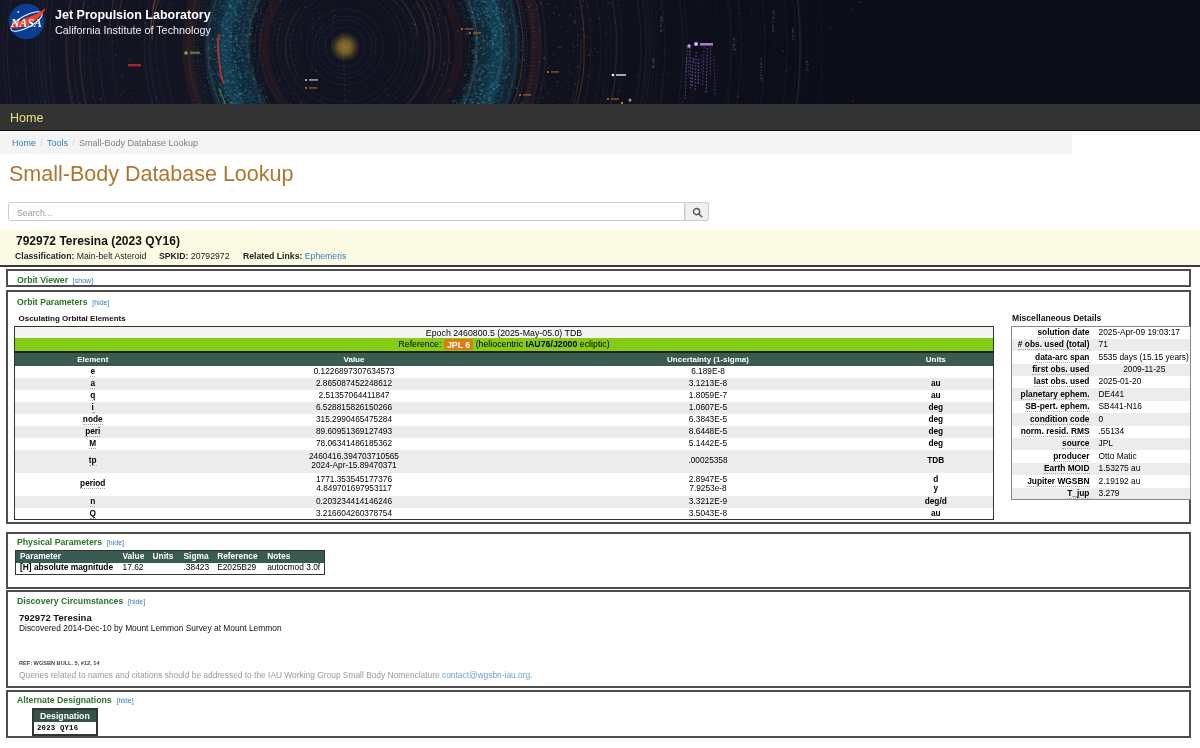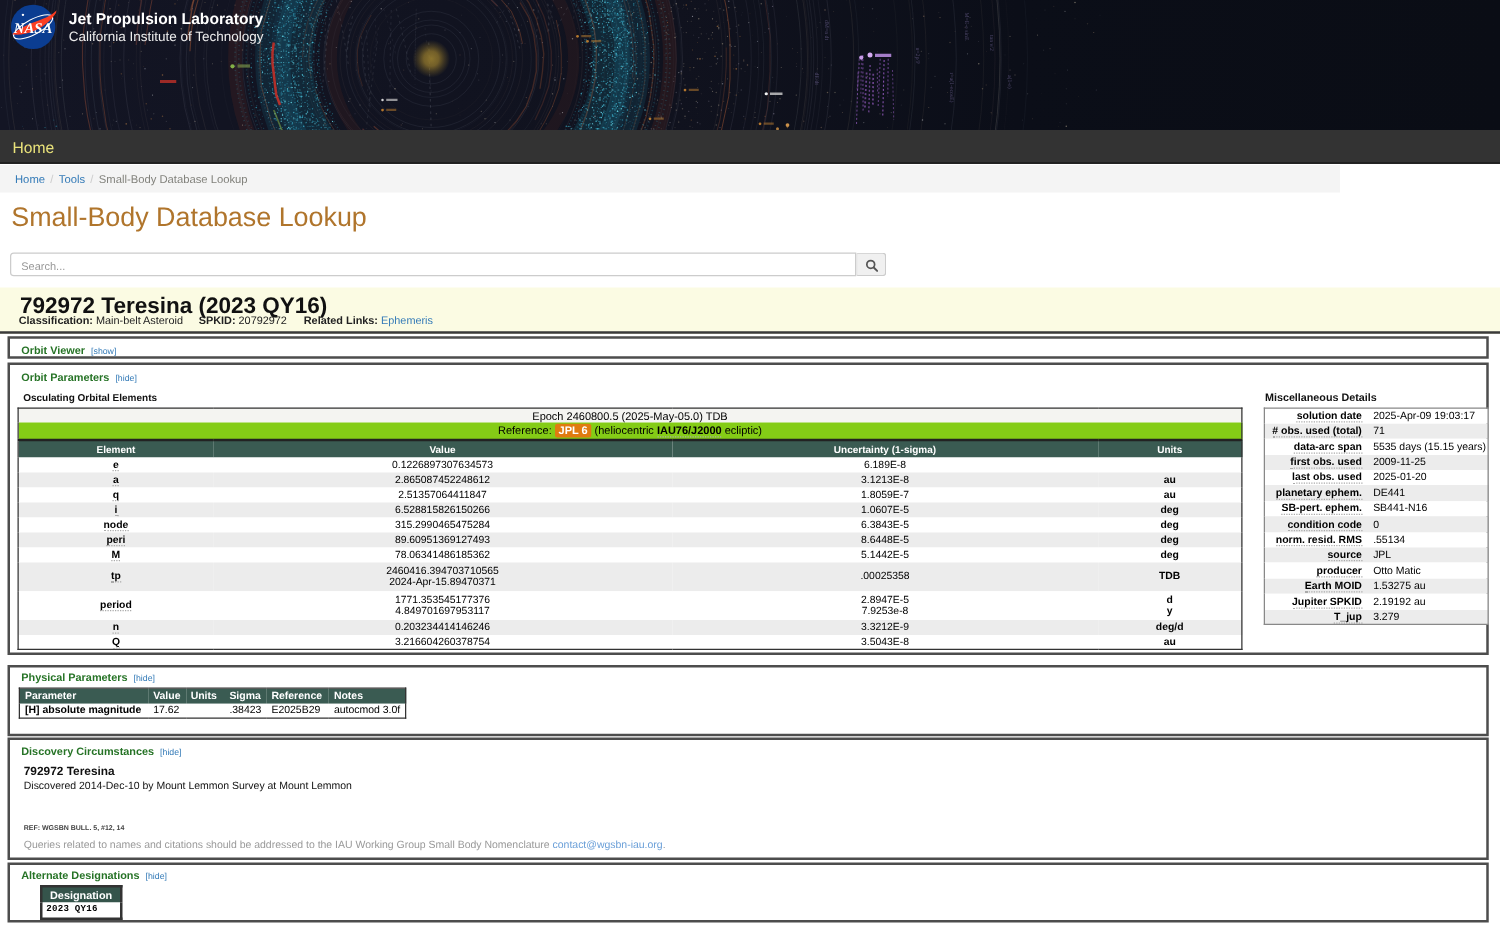--- a/index.html
+++ b/index.html
@@ -2368,21 +2368,21 @@
   <div class="abs" style="left:8px;top:5px;font-size:8.8px;color:#999;">Search...</div>
 </div>
 <div class="abs" style="left:685px;top:202px;width:24px;height:19px;border:1px solid #ccc;border-left:1px solid #ddd;border-radius:0 3px 3px 0;background:#f0f0f0;">
   <svg class="abs" style="left:6px;top:4px;" width="11" height="11" viewBox="0 0 12 12">
         <circle cx="5" cy="5" r="3.4" fill="none" stroke="#555" stroke-width="1.5"></circle>
         <line x1="7.6" y1="7.6" x2="10.6" y2="10.6" stroke="#555" stroke-width="1.7" stroke-linecap="round"></line>
       </svg>
 </div>
 
 <div class="abs" style="left:0;top:229.5px;width:1200px;height:37.5px;background:#fbfbe3;border-bottom:2px solid #3a3a3a;">
-  <div class="abs" style="left:16px;top:4.5px;font-size:18px;font-weight:bold;color:#111;">792972 Teresina (2023 QY16)</div>
+  <div class="abs" style="left:16px;top:4.5px;font-size:12px;font-weight:bold;color:#111;">792972 Teresina (2023 QY16)</div>
   <div class="abs" style="left:15px;top:21.5px;font-size:8.7px;color:#222;"><b>Classification:</b> Main-belt Asteroid</div>
   <div class="abs" style="left:159px;top:21.5px;font-size:8.7px;color:#222;"><b>SPKID:</b> 20792972</div>
   <div class="abs" style="left:243px;top:21.5px;font-size:8.7px;color:#222;"><b>Related Links:</b> <a>Ephemeris</a></div>
 </div>
 
 <div class="box" style="top:269px;height:18px;">
   <div class="abs hdr" style="left:9px;top:4px;"><span class="green">Orbit Viewer</span>&nbsp;&nbsp;<span class="toggle">[show]</span></div>
 </div>
 
 <div class="box" style="top:290px;height:234px;">
@@ -2490,21 +2490,21 @@
           <tr style="background:#ececec;height:12.4px;">
             <td style="text-align:right;font-weight:bold;padding-right:6px;white-space:nowrap;"><span style="border-bottom:1px dotted #aaa;"># obs. used (total)</span></td>
             <td style="padding-left:3px;white-space:nowrap;">71</td>
           </tr>
           <tr style="background:#fff;height:12.4px;">
             <td style="text-align:right;font-weight:bold;padding-right:6px;white-space:nowrap;"><span style="border-bottom:1px dotted #aaa;">data-arc span</span></td>
             <td style="padding-left:3px;white-space:nowrap;">5535 days (15.15 years)</td>
           </tr>
           <tr style="background:#ececec;height:12.4px;">
             <td style="text-align:right;font-weight:bold;padding-right:6px;white-space:nowrap;"><span style="border-bottom:1px dotted #aaa;">first obs. used</span></td>
-            <td style="padding-left:3px;white-space:nowrap;">2009-11-25</td>
+            <td style="padding-left:3px;white-space:nowrap;text-align:center;">2009-11-25</td>
           </tr>
           <tr style="background:#fff;height:12.4px;">
             <td style="text-align:right;font-weight:bold;padding-right:6px;white-space:nowrap;"><span style="border-bottom:1px dotted #aaa;">last obs. used</span></td>
             <td style="padding-left:3px;white-space:nowrap;">2025-01-20</td>
           </tr>
           <tr style="background:#ececec;height:12.4px;">
             <td style="text-align:right;font-weight:bold;padding-right:6px;white-space:nowrap;"><span style="border-bottom:1px dotted #aaa;">planetary ephem.</span></td>
             <td style="padding-left:3px;white-space:nowrap;">DE441</td>
           </tr>
           <tr style="background:#fff;height:12.4px;">
@@ -2525,21 +2525,21 @@
           </tr>
           <tr style="background:#fff;height:12.4px;">
             <td style="text-align:right;font-weight:bold;padding-right:6px;white-space:nowrap;"><span style="border-bottom:1px dotted #aaa;">producer</span></td>
             <td style="padding-left:3px;white-space:nowrap;">Otto Matic</td>
           </tr>
           <tr style="background:#ececec;height:12.4px;">
             <td style="text-align:right;font-weight:bold;padding-right:6px;white-space:nowrap;"><span style="border-bottom:1px dotted #aaa;">Earth MOID</span></td>
             <td style="padding-left:3px;white-space:nowrap;">1.53275 au</td>
           </tr>
           <tr style="background:#fff;height:12.4px;">
-            <td style="text-align:right;font-weight:bold;padding-right:6px;white-space:nowrap;"><span style="border-bottom:1px dotted #aaa;">Jupiter SPKID</span></td>
+            <td style="text-align:right;font-weight:bold;padding-right:6px;white-space:nowrap;"><span style="border-bottom:1px dotted #aaa;">Jupiter WGSBN</span></td>
             <td style="padding-left:3px;white-space:nowrap;">2.19192 au</td>
           </tr>
           <tr style="background:#ececec;height:12.4px;">
             <td style="text-align:right;font-weight:bold;padding-right:6px;white-space:nowrap;"><span style="border-bottom:1px dotted #aaa;">T_jup</span></td>
             <td style="padding-left:3px;white-space:nowrap;">3.279</td>
           </tr>
         </tbody>
       </table>
 </div>
 

